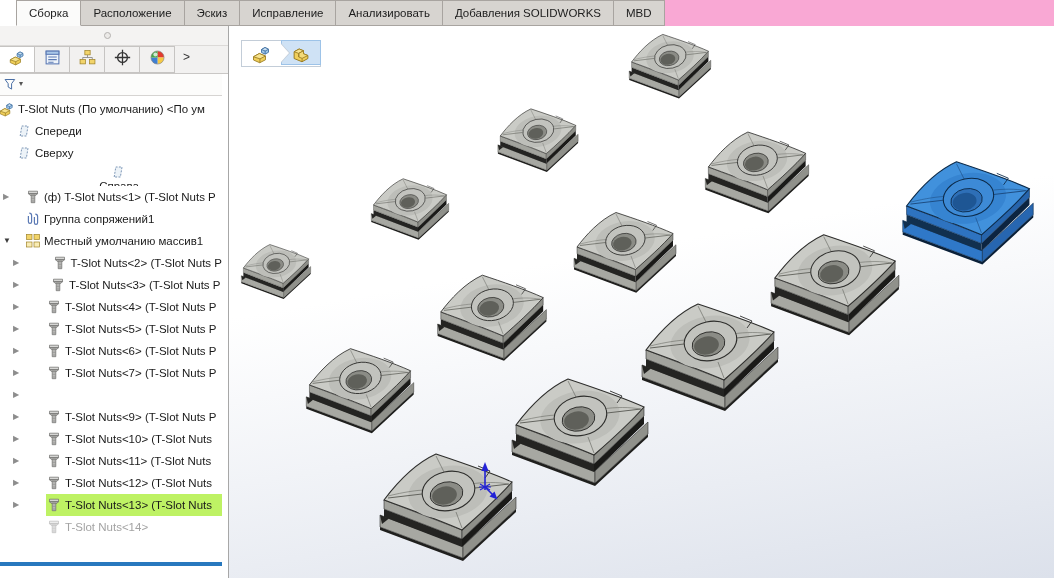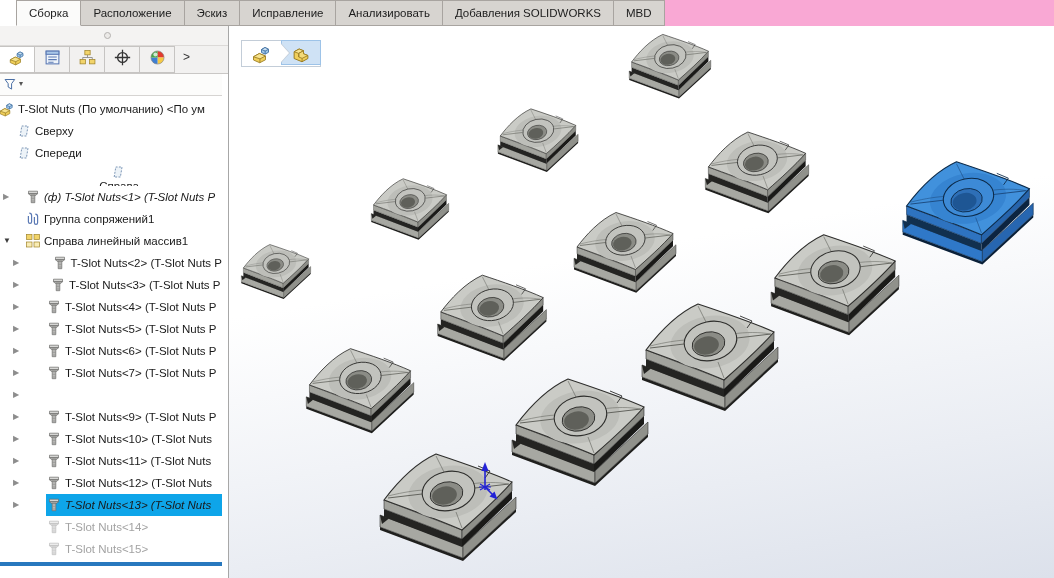--- a/index.html
+++ b/index.html
@@ -33,21 +33,21 @@
   .filterrow{position:absolute;left:0;top:28px;width:222px;height:22px;border-bottom:1px solid #d6d4d2;background:#fcfcfb;}
   .filterrow svg{width:15px;height:15px;position:absolute;left:3px;top:3px;}
   .filterrow .caret{position:absolute;left:19px;top:5px;font-size:8px;color:#555;}
 
   .tree{position:absolute;left:0;top:52px;width:228px;}
   .trow{position:relative;height:22px;font-size:11.5px;color:#1a1a1a;white-space:nowrap;}
   .trow .arr{position:absolute;top:6px;font-size:8px;color:#8d8d8d;}
   .trow .arr.exp{color:#3c3c3c;}
   .rowc{position:absolute;top:0;right:6px;height:22px;display:flex;align-items:center;overflow:hidden;}
   .rowc svg{width:16px;height:16px;flex:0 0 16px;margin-right:3px;}
-  .rowc.sel{background:#0ea5e9;font-style:italic;}
+  .rowc.sel{background:#bef264;}
   .trow.dim{color:#a3a3a3;text-align:center;}
   .trow.dim svg{opacity:.45;filter:grayscale(1);}
   .rollback{position:absolute;left:0;top:516px;width:222px;height:4px;background:#2878be;}
 
   
   .viewport{position:absolute;left:229px;top:26px;width:825px;height:552px;
     background:linear-gradient(170deg,#ffffff 0%,#ffffff 42%,#eaedf3 78%,#dce1eb 100%);overflow:hidden;}
   .crumbs{position:absolute;left:12px;top:14px;height:27px;display:flex;border:1px solid #c3cdd8;background:#fff;}
   .crumb{width:40px;height:25px;display:flex;align-items:center;justify-content:center;position:relative;}
   .crumb svg{width:20px;height:20px;}
@@ -137,46 +137,46 @@
           <span>T-Slot Nuts (По умолчанию) &lt;По ум</span>
         </div>
       </div>
       <div class="trow">
         <div class="rowc" style="left: 16px;">
           <span style="display:flex">
             <svg viewBox="0 0 16 16">
               <path d="M4.2 13 L5.8 3 L12 3 L10.4 13 Z" fill="#dce8f2" fill-opacity="0.5" stroke="#7c96b6" stroke-width="1" stroke-dasharray="2 1.3"></path>
             </svg>
           </span>
+          <span>Спереди</span>
+        </div>
+      </div>
+      <div class="trow">
+        <div class="rowc" style="left: 16px;">
+          <span style="display:flex">
+            <svg viewBox="0 0 16 16">
+              <path d="M4.2 13 L5.8 3 L12 3 L10.4 13 Z" fill="#dce8f2" fill-opacity="0.5" stroke="#7c96b6" stroke-width="1" stroke-dasharray="2 1.3"></path>
+            </svg>
+          </span>
           <span>Сверху</span>
         </div>
       </div>
       <div class="trow">
-        <div class="rowc" style="left: 16px;">
+        <div class="rowc" style="left: 16px; flex-direction: column;">
           <span style="display:flex">
             <svg viewBox="0 0 16 16">
               <path d="M4.2 13 L5.8 3 L12 3 L10.4 13 Z" fill="#dce8f2" fill-opacity="0.5" stroke="#7c96b6" stroke-width="1" stroke-dasharray="2 1.3"></path>
             </svg>
           </span>
-          <span>Спереди</span>
-        </div>
-      </div>
-      <div class="trow">
-        <div class="rowc" style="left: 16px; flex-direction: column;">
-          <span style="display:flex">
-            <svg viewBox="0 0 16 16">
-              <path d="M4.2 13 L5.8 3 L12 3 L10.4 13 Z" fill="#dce8f2" fill-opacity="0.5" stroke="#7c96b6" stroke-width="1" stroke-dasharray="2 1.3"></path>
-            </svg>
-          </span>
           <span>Справа</span>
         </div>
       </div>
       <div class="trow">
         <span class="arr" style="left: 3px;">▶</span>
-        <div class="rowc" style="left: 25px; font-style: italic;">
+        <div class="rowc" style="left: 25px;">
           <span style="display:flex">
             <svg viewBox="0 0 16 16">
               <path d="M3.5 2.2 h9 v2.4 h-9 Z" fill="#d6d6d4" stroke="#6b6b69" stroke-width="0.7"></path>
               <path d="M3.5 4.6 h9 l-1.5 1.7 h-6 Z" fill="#b9b9b7" stroke="#6b6b69" stroke-width="0.7"></path>
               <path d="M6.2 6.3 h3.6 v7.4 h-3.6 Z" fill="#c8c8c6" stroke="#6b6b69" stroke-width="0.7"></path>
               <path d="M6.2 8 h3.6 M6.2 9.6 h3.6 M6.2 11.2 h3.6 M6.2 12.8 h3.6" stroke="#8a8a88" stroke-width="0.7"></path>
             </svg>
           </span>
           <span>(ф) T-Slot Nuts&lt;1&gt; (T-Slot Nuts P</span>
         </div>
@@ -198,21 +198,21 @@
           <span style="display:flex">
             <svg viewBox="0 0 16 16">
               <g stroke="#a08428" stroke-width="0.7">
                 <rect x="1.5" y="1.5" width="5.5" height="5" fill="#f2d46a"></rect>
                 <rect x="9" y="1.5" width="5.5" height="5" fill="#f2d46a"></rect>
                 <rect x="1.5" y="9" width="5.5" height="5" fill="#f9ecb4"></rect>
                 <rect x="9" y="9" width="5.5" height="5" fill="#f9ecb4"></rect>
               </g>
             </svg>
           </span>
-          <span>Справа линейный массив1</span>
+          <span>Местный умолчанию массив1</span>
         </div>
       </div>
       <div class="trow">
         <span class="arr" style="left: 13px;">▶</span>
         <div class="rowc" style="left: 46px; justify-content: flex-end;">
           <span style="display:flex">
             <svg viewBox="0 0 16 16">
               <path d="M3.5 2.2 h9 v2.4 h-9 Z" fill="#d6d6d4" stroke="#6b6b69" stroke-width="0.7"></path>
               <path d="M3.5 4.6 h9 l-1.5 1.7 h-6 Z" fill="#b9b9b7" stroke="#6b6b69" stroke-width="0.7"></path>
               <path d="M6.2 6.3 h3.6 v7.4 h-3.6 Z" fill="#c8c8c6" stroke="#6b6b69" stroke-width="0.7"></path>
@@ -369,33 +369,20 @@
         <div class="rowc" style="left: 46px;">
           <span style="display:flex">
             <svg viewBox="0 0 16 16">
               <path d="M3.5 2.2 h9 v2.4 h-9 Z" fill="#d6d6d4" stroke="#6b6b69" stroke-width="0.7"></path>
               <path d="M3.5 4.6 h9 l-1.5 1.7 h-6 Z" fill="#b9b9b7" stroke="#6b6b69" stroke-width="0.7"></path>
               <path d="M6.2 6.3 h3.6 v7.4 h-3.6 Z" fill="#c8c8c6" stroke="#6b6b69" stroke-width="0.7"></path>
               <path d="M6.2 8 h3.6 M6.2 9.6 h3.6 M6.2 11.2 h3.6 M6.2 12.8 h3.6" stroke="#8a8a88" stroke-width="0.7"></path>
             </svg>
           </span>
           <span>T-Slot Nuts&lt;14&gt;</span>
-        </div>
-      </div>
-      <div class="trow dim">
-        <div class="rowc" style="left: 46px;">
-          <span style="display:flex">
-            <svg viewBox="0 0 16 16">
-              <path d="M3.5 2.2 h9 v2.4 h-9 Z" fill="#d6d6d4" stroke="#6b6b69" stroke-width="0.7"></path>
-              <path d="M3.5 4.6 h9 l-1.5 1.7 h-6 Z" fill="#b9b9b7" stroke="#6b6b69" stroke-width="0.7"></path>
-              <path d="M6.2 6.3 h3.6 v7.4 h-3.6 Z" fill="#c8c8c6" stroke="#6b6b69" stroke-width="0.7"></path>
-              <path d="M6.2 8 h3.6 M6.2 9.6 h3.6 M6.2 11.2 h3.6 M6.2 12.8 h3.6" stroke="#8a8a88" stroke-width="0.7"></path>
-            </svg>
-          </span>
-          <span>T-Slot Nuts&lt;15&gt;</span>
         </div>
       </div>
     </div>
   <div class="rollback"></div>
 </div>
 <div class="vsep"></div>
 
 <div class="viewport">
   <svg class="scene" width="825" height="552" viewBox="0 0 825 552">
     <defs>

